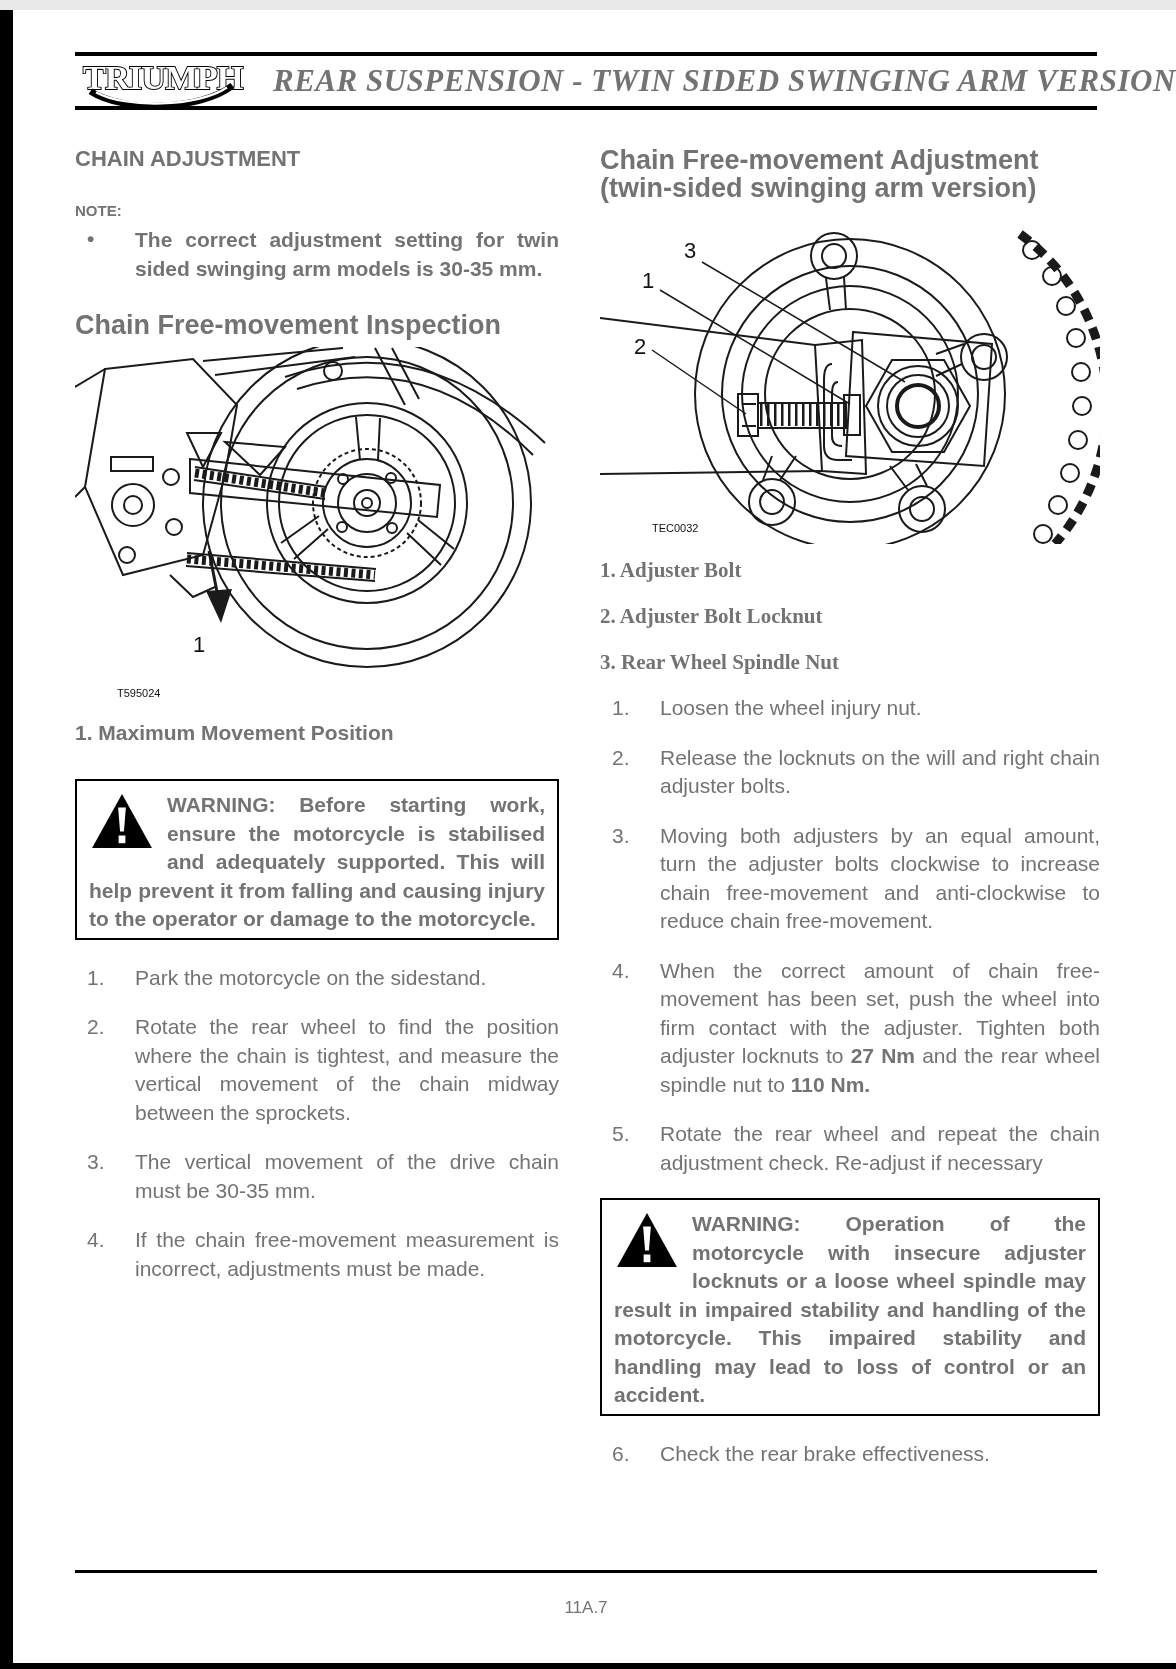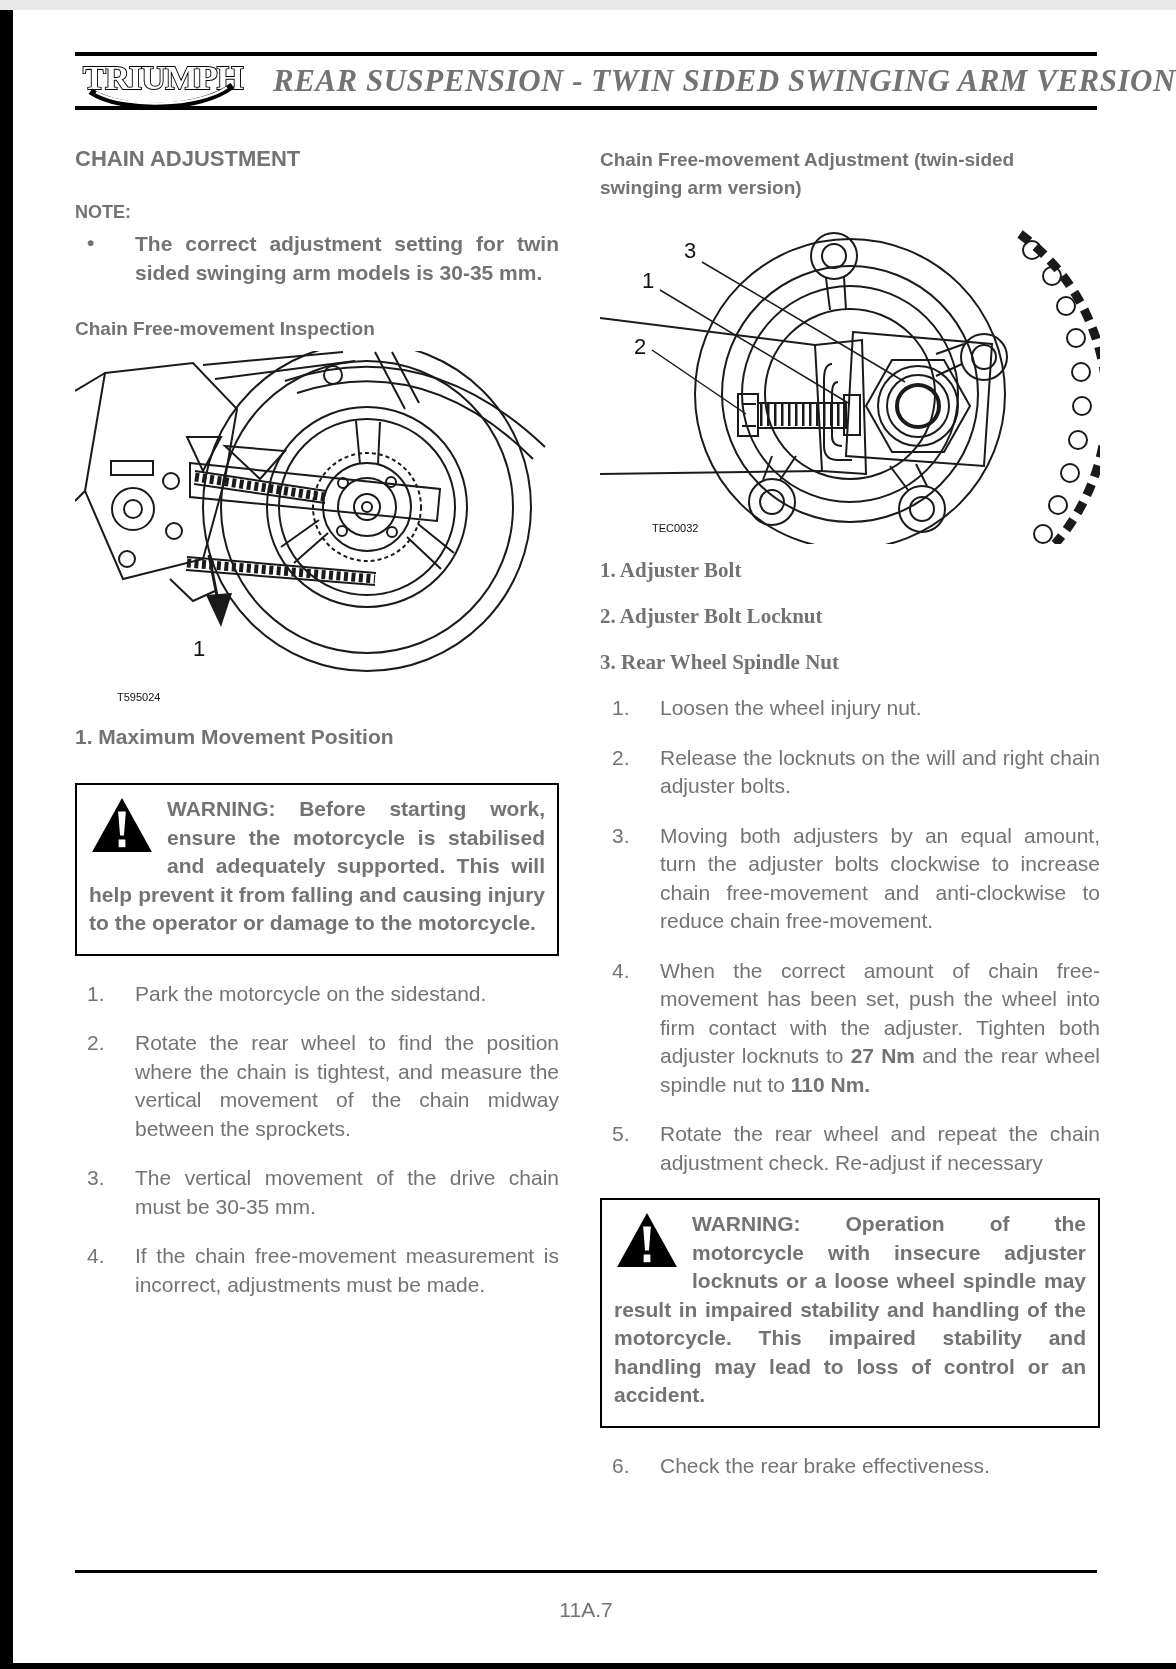--- a/index.html
+++ b/index.html
@@ -24,49 +24,49 @@
     font-style:italic;font-weight:600;font-size:31px;letter-spacing:.5px;
     margin-left:26px;white-space:nowrap;
   }
 
   
   .col{position:absolute;top:136px;}
   .col-left{left:75px;width:484px;}
   .col-right{left:600px;width:500px;}
 
   .h-sect{font-size:22px;font-weight:bold;margin:0 0 30px 0;}
-  .h-sub{font-size:19px;font-weight:bold;margin:0 0 8px 0;line-height:28px;}
-  .note-label{font-size:18px;font-weight:bold;margin:0 0 6px 0;}
+  .h-sub{font-size:27px;font-weight:bold;margin:0 0 8px 0;line-height:28px;}
+  .note-label{font-size:15px;font-weight:bold;margin:0 0 6px 0;}
   .note-row{display:flex;margin:0 0 28px 0;}
   .note-row .bullet{width:48px;flex:0 0 auto;padding-left:12px;font-size:21px;font-weight:bold;line-height:28px;}
   .note-row .txt{flex:1;font-size:21px;font-weight:bold;line-height:29px;text-align:justify;}
 
   .figure{display:block;}
   .fig-caption{font-size:21px;font-weight:bold;margin:6px 0 34px 0;}
 
   .warnbox{
-    border:2px solid #000;padding:10px 12px 16px 12px;
+    border:2px solid #000;padding:10px 12px 4px 12px;
     font-size:21px;font-weight:bold;line-height:28.5px;text-align:justify;
   }
   .warnbox .tri{float:left;width:62px;height:56px;margin:2px 14px 2px 2px;}
 
   .steps{margin-top:24px;}
   .step{display:flex;margin-bottom:21px;}
   .step .num{width:48px;flex:0 0 auto;padding-left:12px;font-size:21px;line-height:28.5px;}
   .step .txt{flex:1;font-size:21px;line-height:28.5px;text-align:justify;}
   .step .txt .b{font-weight:bold;}
 
   .legend{margin:12px 0 4px 0;font-family:Liberation Serif, serif;}
   .legend-item{font-size:21px;font-weight:bold;line-height:28px;margin-bottom:18px;}
 
   .fig-svg text{font-family:"Liberation Sans","DejaVu Sans",sans-serif;fill:#121212;}
 
   
   .footer-rule{position:absolute;left:75px;top:1560px;width:1022px;height:3px;background:#000;}
-  .page-number{position:absolute;left:75px;top:1588px;width:1022px;text-align:center;font-size:21px;}
+  .page-number{position:absolute;left:75px;top:1588px;width:1022px;text-align:center;font-size:17px;}
 </style>
 </head>
 <body>
 
 <div class="page">
   <div class="edge-strip"></div>
 
   <div class="header">
     <div class="logo-wrap">
       <svg viewBox="0 0 172 56" width="172" height="52">

